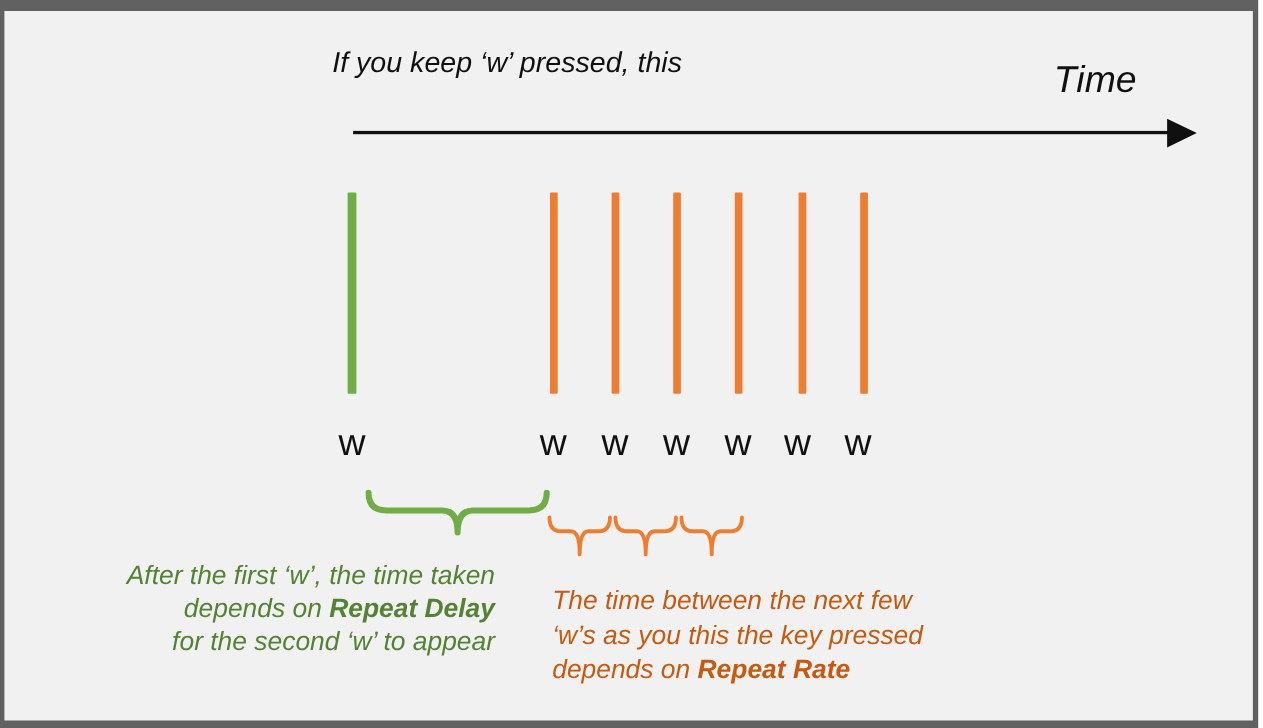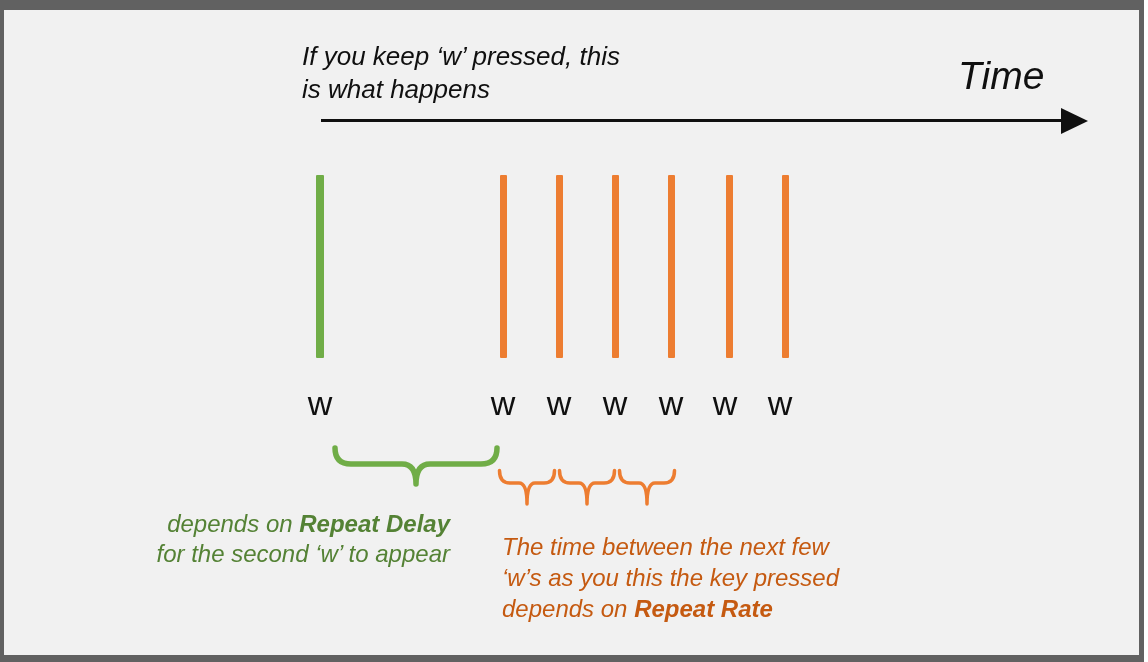--- a/index.html
+++ b/index.html
@@ -31,21 +31,21 @@
     font-size: 26px;
     line-height: 33px;
     font-style: italic;
     color: var(--ink, #111);
     white-space: nowrap;
   }
   .time-label {
     position: absolute;
     left: 958px;
     top: 54px;
-    font-size: 39px;
+    font-size: 34px;
     font-style: italic;
     color: var(--ink, #111);
     white-space: nowrap;
   }
   .axis-line {
     position: absolute;
     left: 321px;
     top: 119px;
     width: 742px;
     height: 3px;
@@ -105,21 +105,20 @@
   .annotation b { font-weight: bold; }
 </style>
 </head>
 <body>
 
 <div class="frame">
   <div class="frame-border"></div>
 
   <div class="intro-text">
     <div>If you keep ‘w’ pressed, this</div>
-    <div>is what happens</div>
   </div>
 
   <div class="time-label">Time</div>
   <div class="axis-line"></div>
   <div class="axis-arrowhead"></div>
 
   <div class="tick first" style="left:316px"></div>
   <div class="tick repeat" style="left:500px"></div>
   <div class="tick repeat" style="left:556px"></div>
   <div class="tick repeat" style="left:612px"></div>
@@ -143,20 +142,21 @@
     <path d="M 2.5 2.5 Q 2.5 15, 13 15 L 22 15 Q 30 15, 30 36 Q 30 15, 38 15 L 47 15 Q 57.5 15, 57.5 2.5" fill="none" stroke="#ED7D31" stroke-width="3.5" stroke-linecap="round" stroke-linejoin="round"></path>
   </svg>
   <svg class="brace-svg" style="left:557px; top:468px" width="60" height="40" viewBox="0 0 60 40">
     <path d="M 2.5 2.5 Q 2.5 15, 13 15 L 22 15 Q 30 15, 30 36 Q 30 15, 38 15 L 47 15 Q 57.5 15, 57.5 2.5" fill="none" stroke="#ED7D31" stroke-width="3.5" stroke-linecap="round" stroke-linejoin="round"></path>
   </svg>
   <svg class="brace-svg" style="left:617px; top:468px" width="60" height="40" viewBox="0 0 60 40">
     <path d="M 2.5 2.5 Q 2.5 15, 13 15 L 22 15 Q 30 15, 30 36 Q 30 15, 38 15 L 47 15 Q 57.5 15, 57.5 2.5" fill="none" stroke="#ED7D31" stroke-width="3.5" stroke-linecap="round" stroke-linejoin="round"></path>
   </svg>
 
   <div class="annotation delay">
+    <div>After the first ‘w’, the time taken</div>
     <div><span>depends on </span><b>Repeat Delay</b></div>
     <div>for the second ‘w’ to appear</div>
   </div>
 
   <div class="annotation rate">
     <div>The time between the next few</div>
     <div>‘w’s as you this the key pressed</div>
     <div><span>depends on </span><b>Repeat Rate</b></div>
   </div>
 </div>

